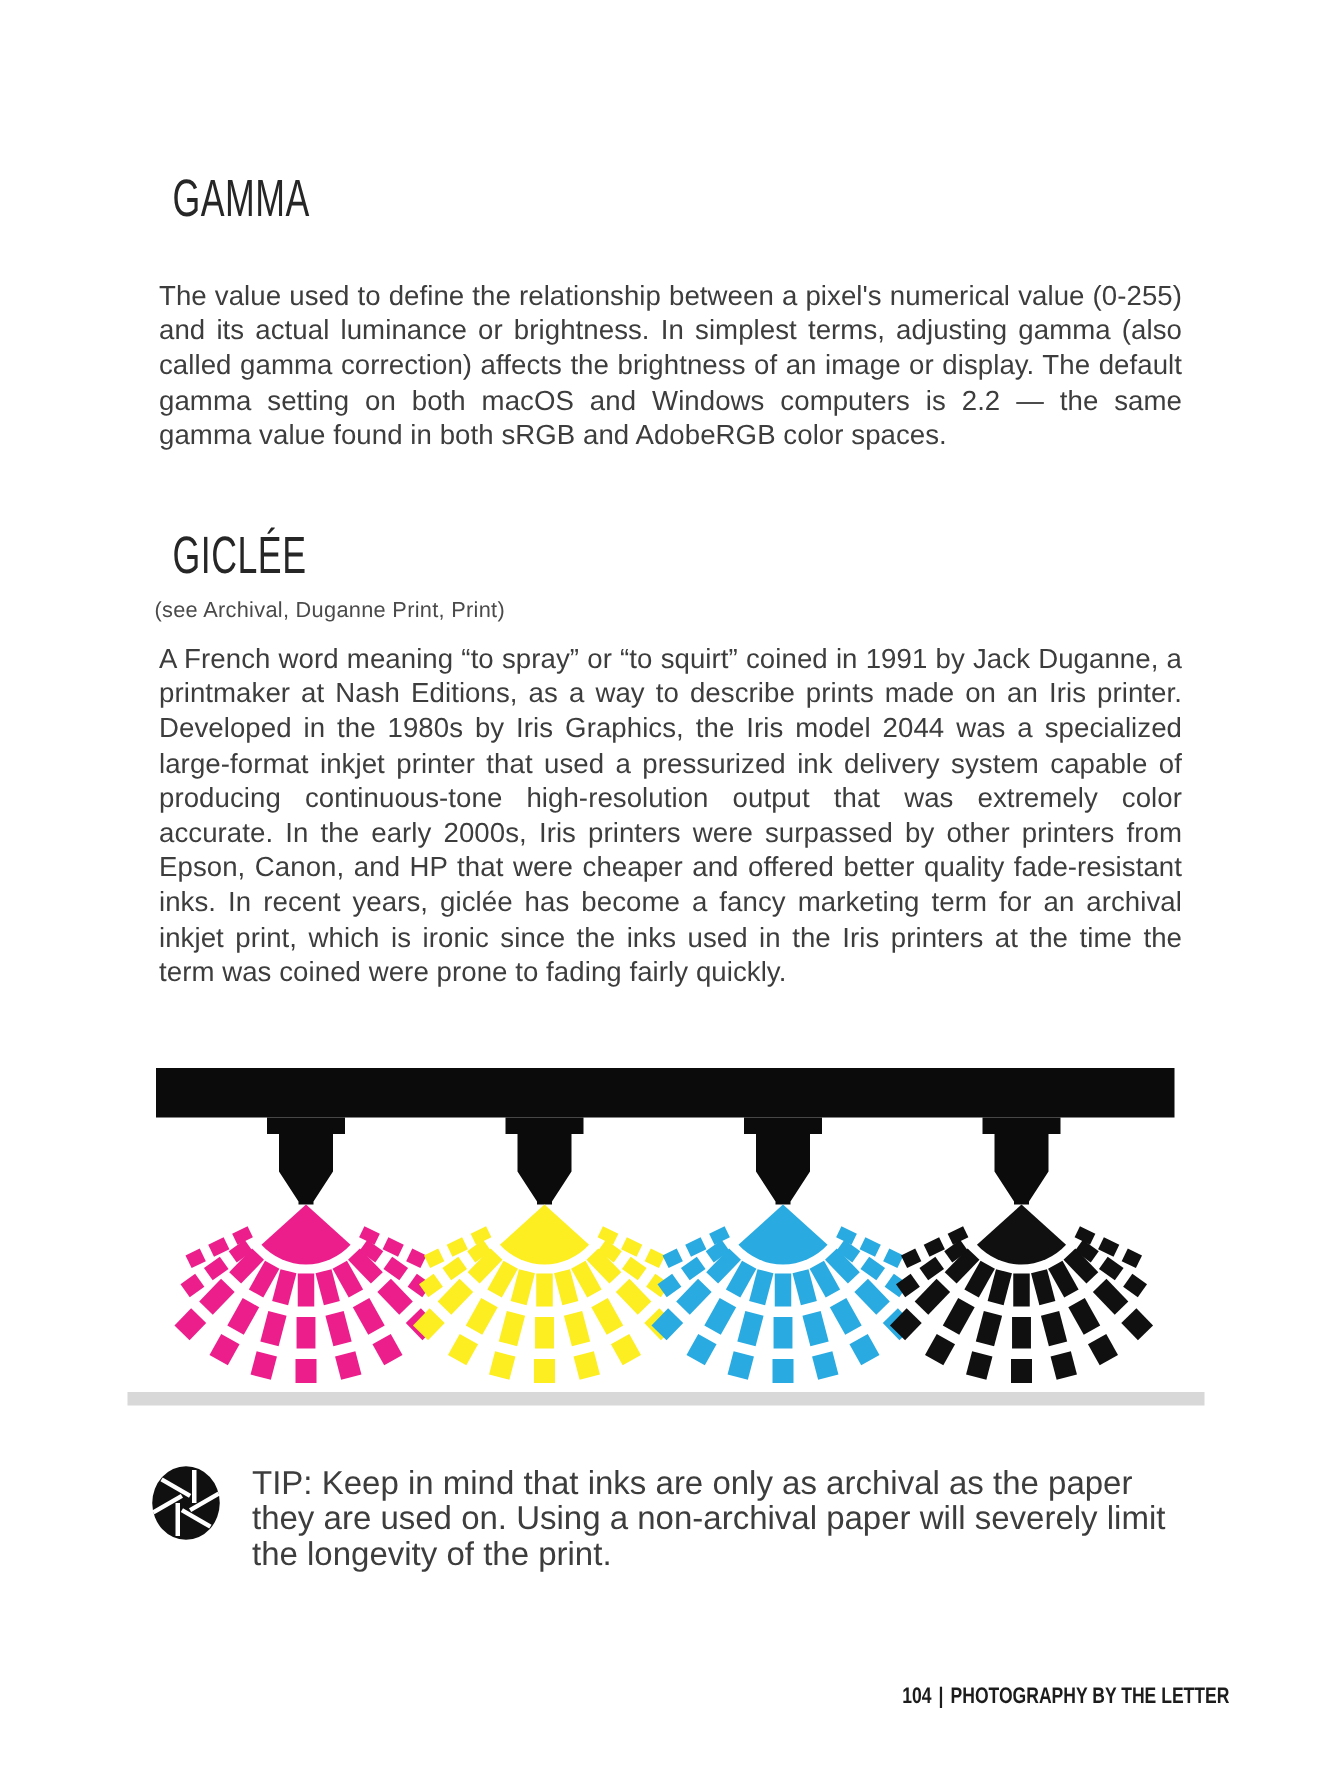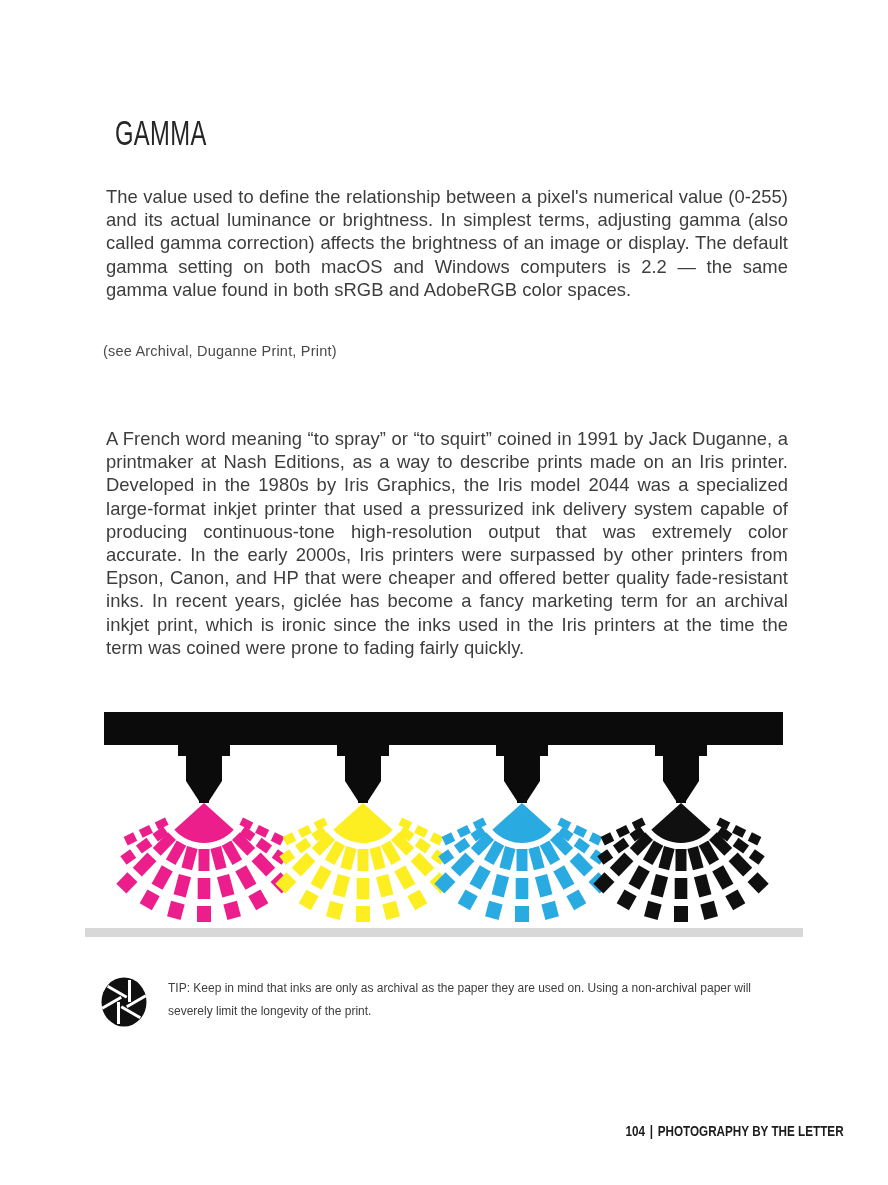--- a/index.html
+++ b/index.html
@@ -44,26 +44,26 @@
   }
   .illus{left:0;top:700px;}
   .tip-row{
     left:100px;top:976px;width:692px;
     display:flex;align-items:flex-start;
   }
   .tip-icon{flex:0 0 auto;margin-right:20px;}
   .tip-text{
     margin:1px 0 0 0;
     width:619px;
-    font-size:12px;
+    font-size:22px;
     line-height:23.4px;
     color:#3d3d3d;
   }
   .footer{
-    top:1122px;right:44px;
+    top:1122px;right:68px;
     font-size:15px;
     font-weight:700;
     color:#1c1c1c;
     line-height:18px;
   }
   .cond-r{
     display:inline-block;
     transform:scaleX(0.78);
     transform-origin:100% 100%;
     white-space:nowrap;
@@ -74,20 +74,21 @@
 <body>
 
 <div class="page">
 
   <section class="abs term-block" style="top:104px;">
     <h2 class="term"><span class="cond">GAMMA</span></h2>
   </section>
   <p class="abs def" style="top:170px;">The value used to define the relationship between a pixel's numerical value (0-255) and its actual luminance or brightness. In simplest terms, adjusting gamma (also called gamma correction) affects the brightness of an image or display. The default gamma setting on both macOS and Windows computers is 2.2 — the same gamma value found in both sRGB and AdobeRGB color spaces.</p>
 
   <section class="abs term-block" style="top:342px;">
+    <h2 class="term"><span class="cond">GICLÉE</span></h2>
     <p class="see">(see Archival, Duganne Print, Print)</p>
   </section>
   <p class="abs def" style="top:412px;">A French word meaning “to spray” or “to squirt” coined in 1991 by Jack Duganne, a printmaker at Nash Editions, as a way to describe prints made on an Iris printer. Developed in the 1980s by Iris Graphics, the Iris model 2044 was a specialized large-format inkjet printer that used a pressurized ink delivery system capable of producing continuous-tone high-resolution output that was extremely color accurate. In the early 2000s, Iris printers were surpassed by other printers from Epson, Canon, and HP that were cheaper and offered better quality fade-resistant inks. In recent years, giclée has become a fancy marketing term for an archival inkjet print, which is ironic since the inks used in the Iris printers at the time the term was coined were prone to fading fairly quickly.</p>
 
   <svg class="abs illus" width="888" height="245" viewBox="0 0 888 245">
     <defs>
 
       <g id="ph-head">
         <path d="M-26 0 H26 V11 H18 V36 L5 56 V58 H-5 V56 L-18 36 V11 H-26 Z"></path>
       </g>

